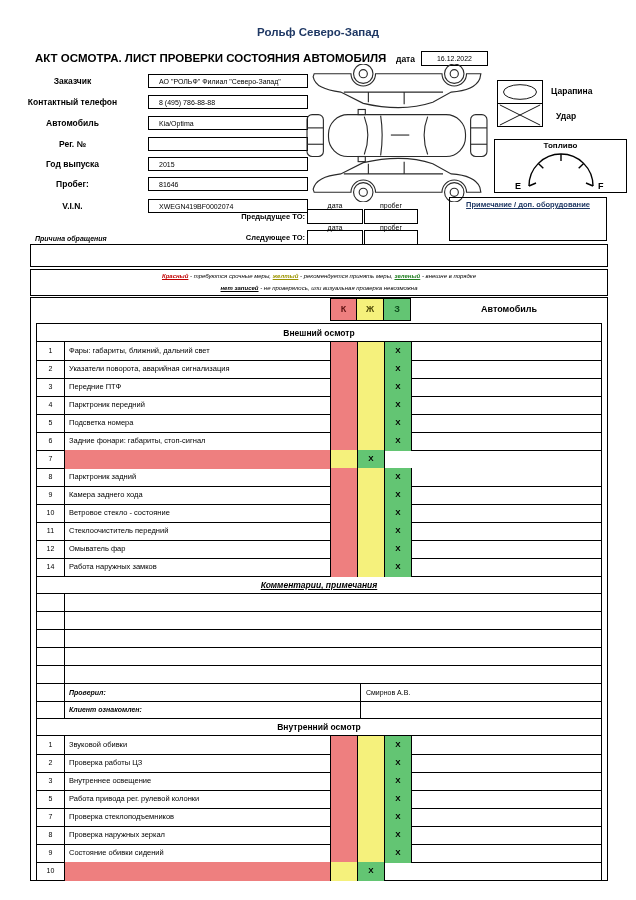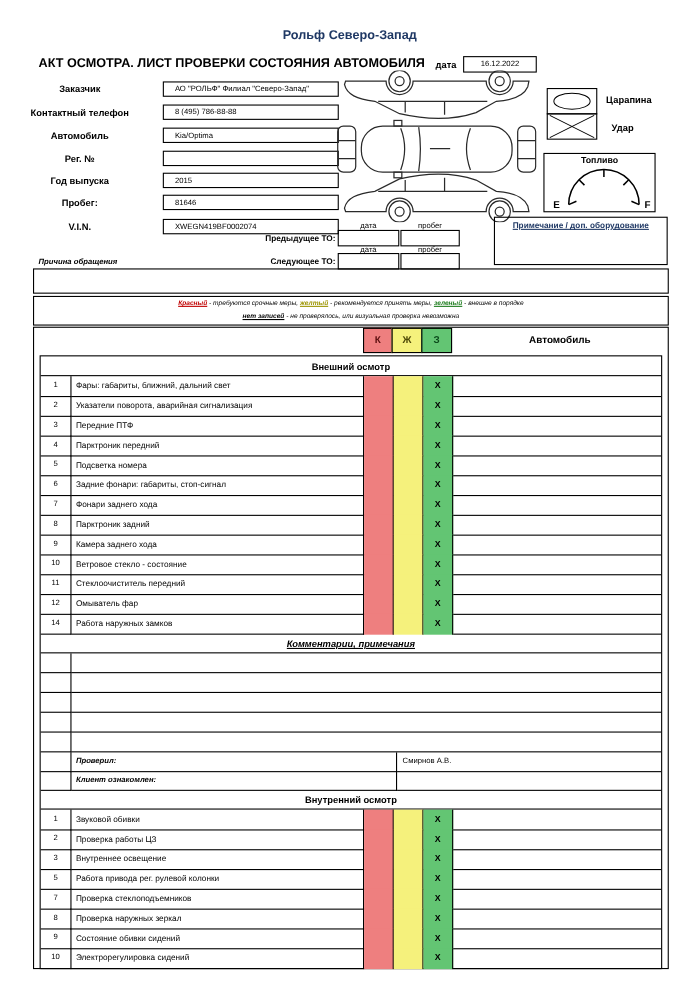--- a/index.html
+++ b/index.html
@@ -27,21 +27,21 @@
 
   .dmg-box { position:absolute; left:497px; top:80px; width:46px; height:47px; }
   .dmg-cell { width:46px; height:24px; border:1px solid #000; position:relative; }
   .dmg-cell + .dmg-cell { margin-top:-1px; }
   .dmg-cell svg { position:absolute; inset:0; width:100%; height:100%; }
   .dmg-cell svg * { fill:none; stroke:#000; stroke-width:1; }
   .dmg-label { position:absolute; font-size:8.5px; font-weight:bold; }
   .dmg-label.scratch { left:551px; top:86px; }
   .dmg-label.impact { left:556px; top:111px; }
 
-  .fuel-box { position:absolute; left:494px; top:139px; width:102px; height:54px;
+  .fuel-box { position:absolute; left:494px; top:139px; width:133px; height:54px;
               border:1.4px solid #000; }
   .fuel-title { text-align:center; font-size:8px; font-weight:bold; margin-top:1px; }
   .fuel-box svg { display:block; margin:0 auto; }
   .fuel-box path, .fuel-box line { fill:none; stroke:#000; stroke-width:1.4; }
   .fuel-ef { font-size:9px; font-weight:bold; font-family:"Liberation Sans",sans-serif; }
 
   .note-box { position:absolute; left:449px; top:197px; width:158px; height:44px;
               border:1.4px solid #000; }
   .note-title { text-align:center; font-size:7.5px; font-weight:bold; color:#1F3864;
                 text-decoration:underline; margin-top:2px; }
@@ -285,21 +285,20 @@
         <div class="c-row">
           <div class="c-num">6</div>
           <div class="c-txt">Задние фонари: габариты, стоп-сигнал</div>
           <div class="ck ck-red"></div>
           <div class="ck ck-yellow"></div>
           <div class="ck ck-green">X</div>
           <div class="c-comment"></div>
         </div>
         <div class="c-row">
           <div class="c-num">7</div>
-          <div class="c-txt">Фонари заднего хода</div>
           <div class="ck ck-red"></div>
           <div class="ck ck-yellow"></div>
           <div class="ck ck-green">X</div>
           <div class="c-comment"></div>
         </div>
         <div class="c-row">
           <div class="c-num">8</div>
           <div class="c-txt">Парктроник задний</div>
           <div class="ck ck-red"></div>
           <div class="ck ck-yellow"></div>
@@ -429,21 +428,20 @@
         <div class="c-row">
           <div class="c-num">9</div>
           <div class="c-txt">Состояние обивки сидений</div>
           <div class="ck ck-red"></div>
           <div class="ck ck-yellow"></div>
           <div class="ck ck-green">X</div>
           <div class="c-comment"></div>
         </div>
         <div class="c-row">
           <div class="c-num">10</div>
-          <div class="c-txt">Электрорегулировка сидений</div>
           <div class="ck ck-red"></div>
           <div class="ck ck-yellow"></div>
           <div class="ck ck-green">X</div>
           <div class="c-comment"></div>
         </div>
       </div>
   </div>
 
 </div>
 

